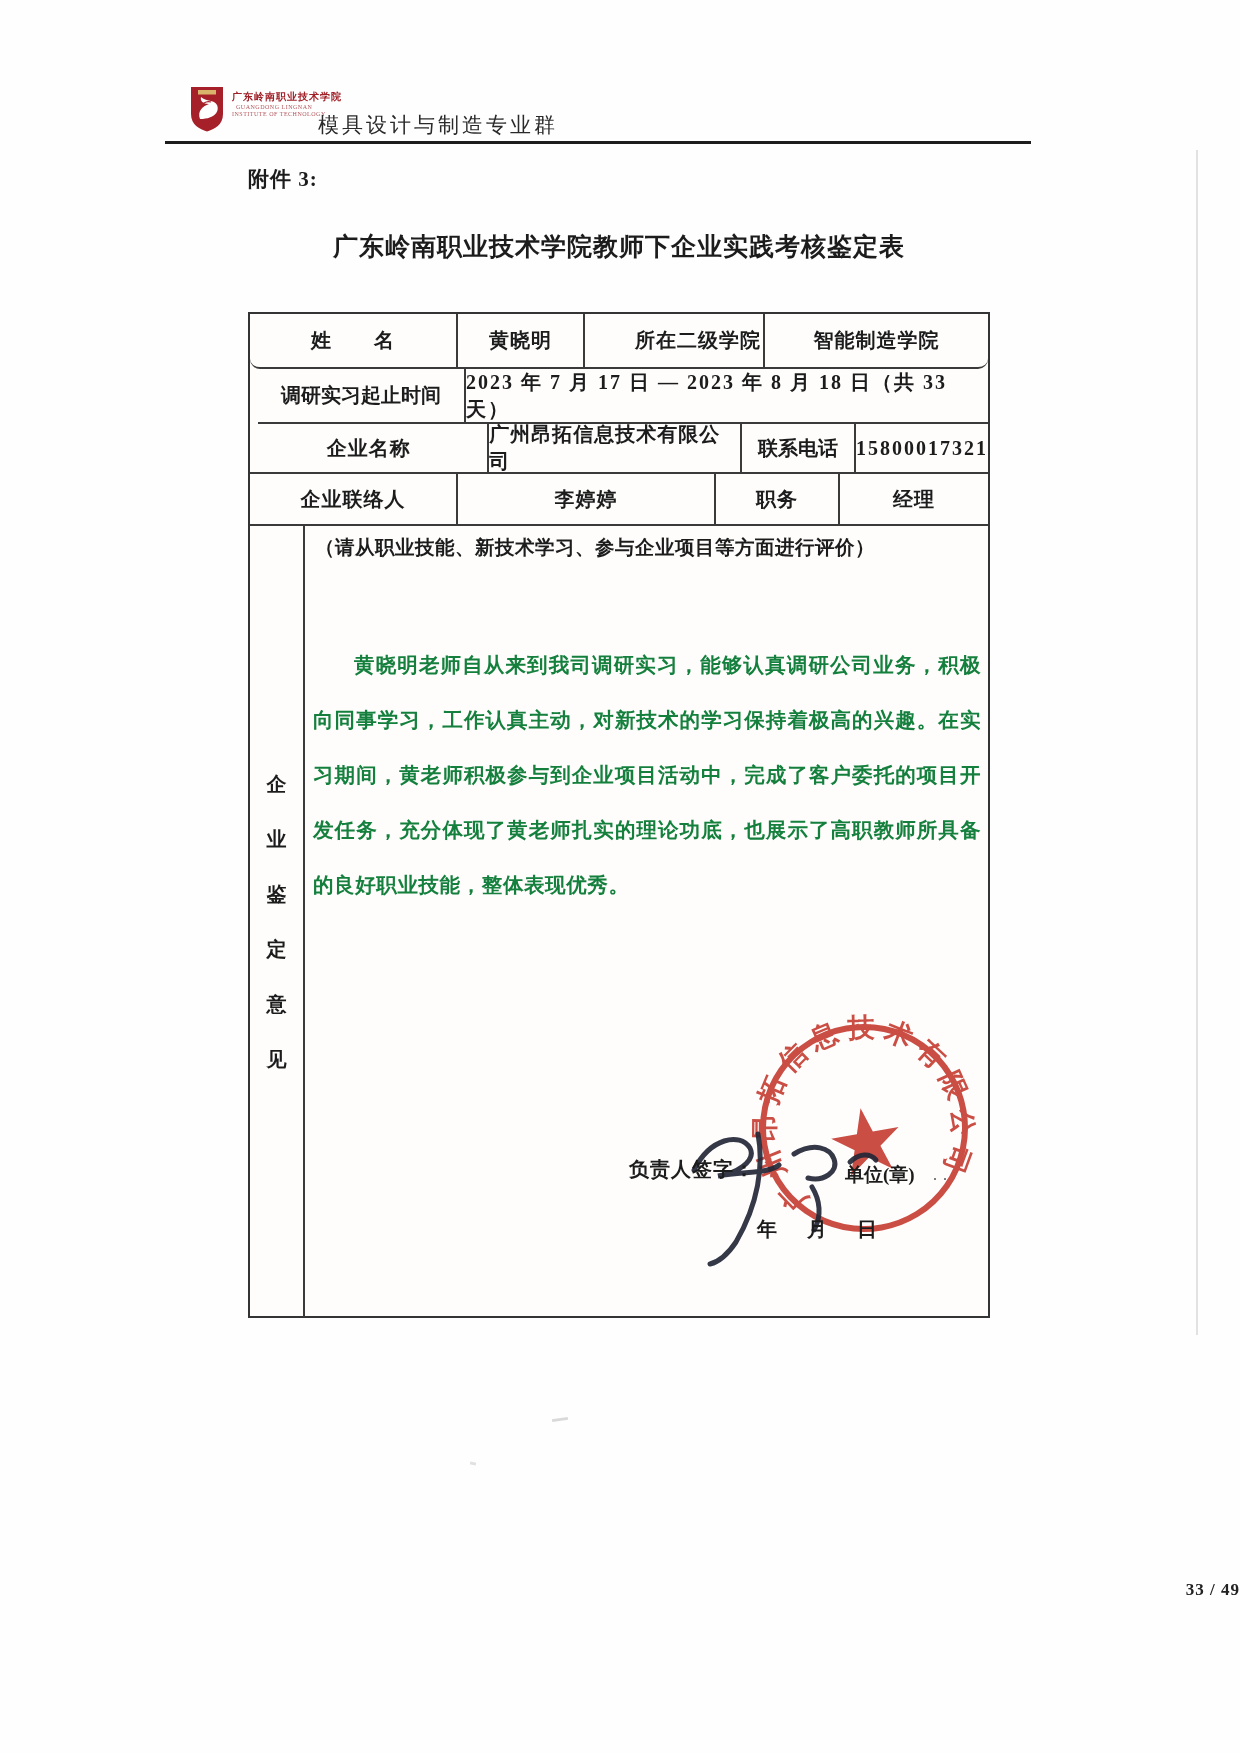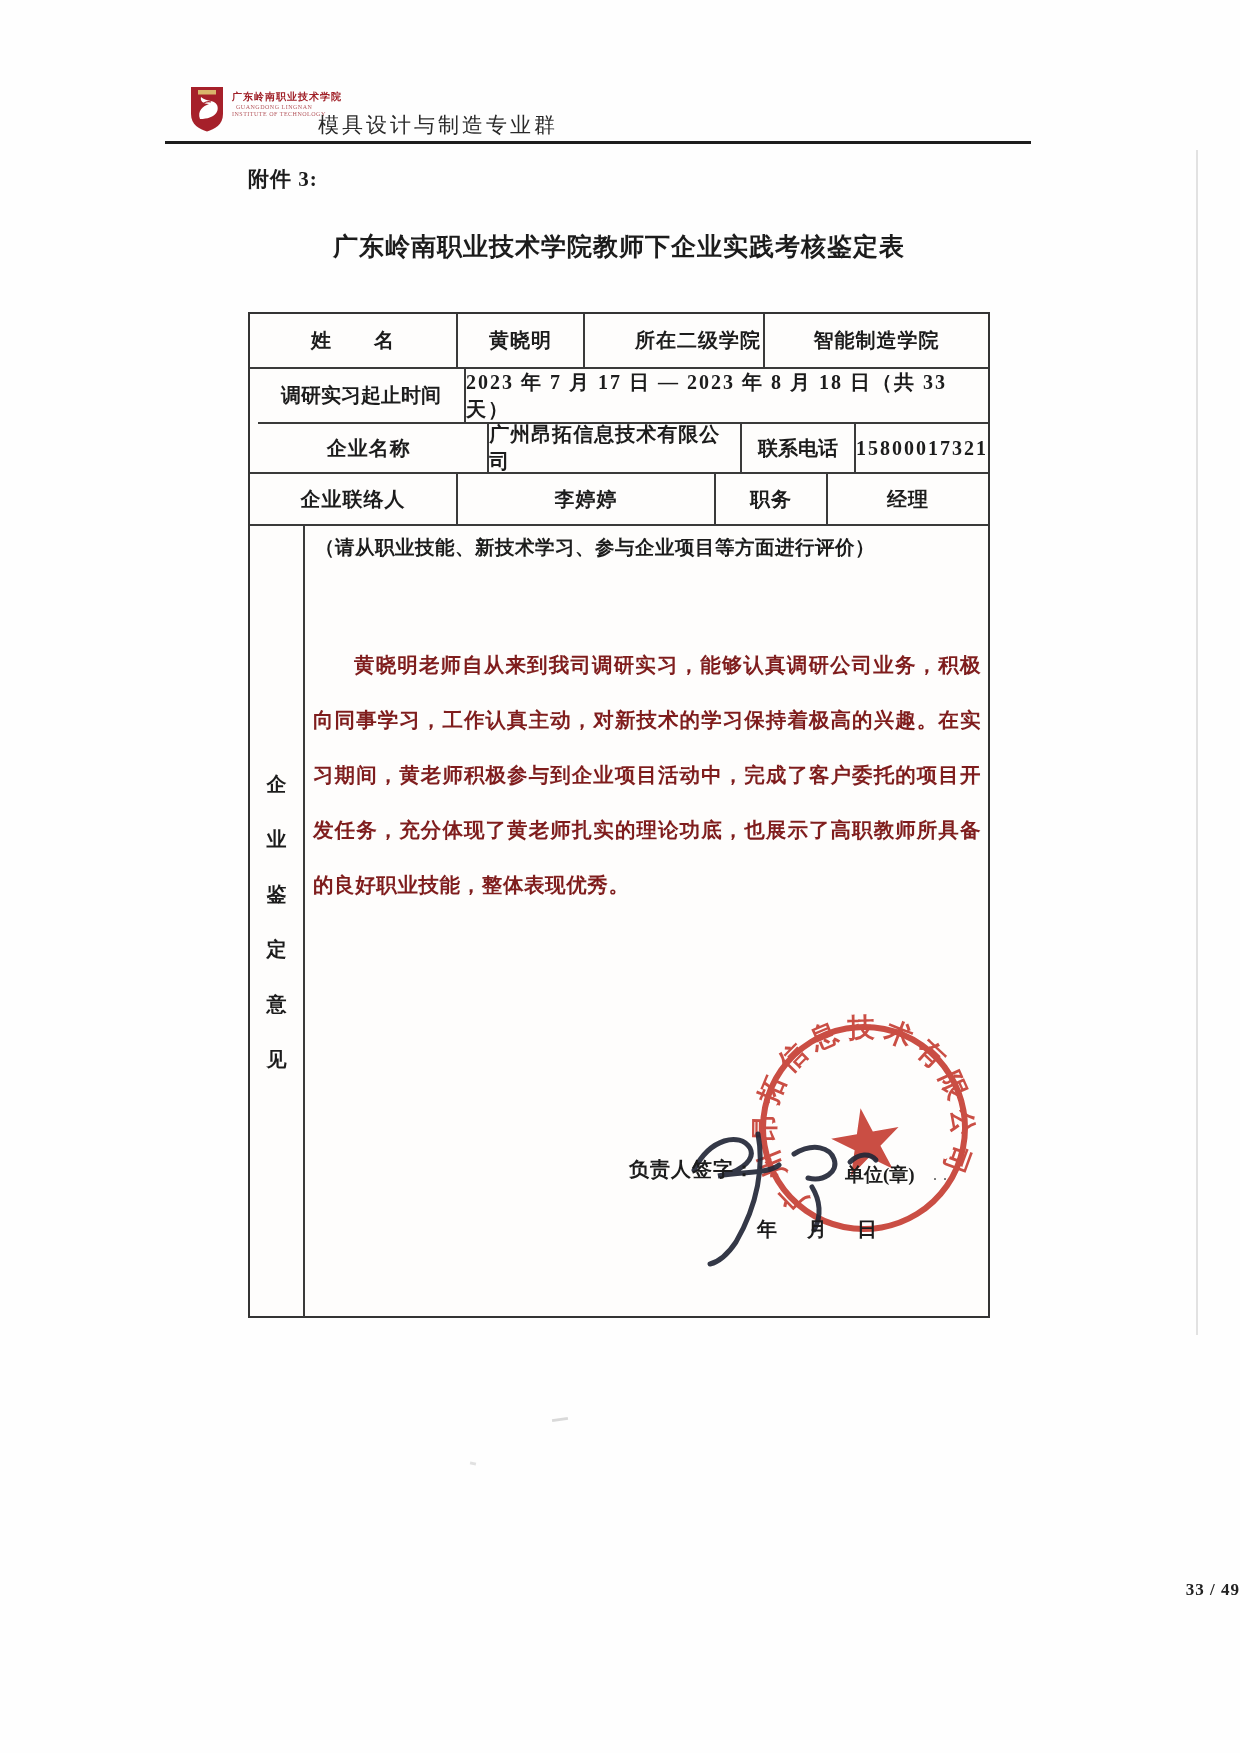--- a/index.html
+++ b/index.html
@@ -15,28 +15,28 @@
   .header-rule{left:165px;top:141px;width:866px;height:2.5px;background:#1d1d1d;}
   
   .attachment{left:248px;top:165px;font-size:21px;font-weight:700;letter-spacing:1px;}
   .form-title{left:248px;top:230px;width:742px;text-align:center;font-size:25px;font-weight:700;letter-spacing:1px;}
   
   .tbl{left:248px;top:312px;width:742px;height:1006px;border:2.5px solid #343434;box-sizing:border-box;background:rgba(253,252,250,.6);}
   .row{display:flex;border-bottom:2px solid #3a3a3a;box-sizing:border-box;}
   .cell{display:flex;align-items:center;justify-content:center;border-right:2px solid #3a3a3a;box-sizing:border-box;
         font-size:20px;font-weight:700;letter-spacing:1px;}
   .cell.last{border-right:none;}
-  .r1{height:55px;} .r2{height:55px;margin-left:8px;} .r3{height:50px;} .r4{height:52px;}
+  .r1{height:55px;border-radius:10px;} .r2{height:55px;margin-left:8px;} .r3{height:50px;} .r4{height:52px;}
   .big{height:791px;border-bottom:none;}
   .side-label{width:55px;border-right:2px solid #3a3a3a;display:flex;flex-direction:column;align-items:center;justify-content:center;gap:28px;box-sizing:border-box;}
   .side-label span{font-size:20px;font-weight:700;}
   .big-content{position:relative;flex:1;}
   .hint{position:absolute;left:10px;top:8px;font-size:19.5px;font-weight:700;letter-spacing:.5px;white-space:nowrap;}
   .paragraph{position:absolute;left:8px;top:112px;width:668px;font-size:20.5px;font-weight:600;line-height:55px;
-             text-indent:2em;text-align:justify;letter-spacing:.6px;margin:0;color:#7f1d1d;}
+             text-indent:2em;text-align:justify;letter-spacing:.6px;margin:0;color:#15803d;}
   .signer{position:absolute;left:324px;top:630px;font-size:20px;font-weight:700;letter-spacing:1px;white-space:nowrap;}
   .unit{position:absolute;left:540px;top:636px;font-size:19px;font-weight:700;white-space:nowrap;}
   .unit-dots{position:absolute;left:628px;top:640px;font-size:16px;color:#555;letter-spacing:6px;}
   .date-line{position:absolute;left:452px;top:690px;display:flex;gap:30px;font-size:20px;font-weight:700;}
   .seal-svg{position:absolute;left:441px;top:484px;width:236px;height:236px;opacity:.88;mix-blend-mode:multiply;transform:rotate(-10deg);}
   .sig-svg{position:absolute;left:357px;top:566px;width:240px;height:185px;}
   
   .scan-edge{left:1196px;top:150px;width:2px;height:1185px;background:#e2e2e2;}
   .smudge1{left:552px;top:1418px;width:16px;height:3px;background:#c9c9c9;transform:rotate(-8deg);opacity:.7;}
   .smudge2{left:470px;top:1462px;width:6px;height:3px;background:#d4d4d4;transform:rotate(12deg);opacity:.7;}
@@ -79,21 +79,21 @@
     <div class="row r3">
       <div class="cell" style="width:244px;font-family:Liberation Serif, serif;">企业名称</div>
       <div class="cell" style="width:258px;">广州昂拓信息技术有限公司</div>
       <div class="cell" style="width:116px;letter-spacing:0;">联系电话</div>
       <div class="cell last" style="flex:1;letter-spacing:2px;">15800017321</div>
     </div>
 
     <div class="row r4">
       <div class="cell" style="width:208px;">企业联络人</div>
       <div class="cell" style="width:258px;">李婷婷</div>
-      <div class="cell" style="width:112px;">职务</div>
+      <div class="cell" style="width:124px;">职务</div>
       <div class="cell last" style="flex:1;">经理</div>
     </div>
 
     <div class="row big">
       <div class="side-label">
         <span>企</span>
         <span>业</span>
         <span>鉴</span>
         <span>定</span>
         <span>意</span>

